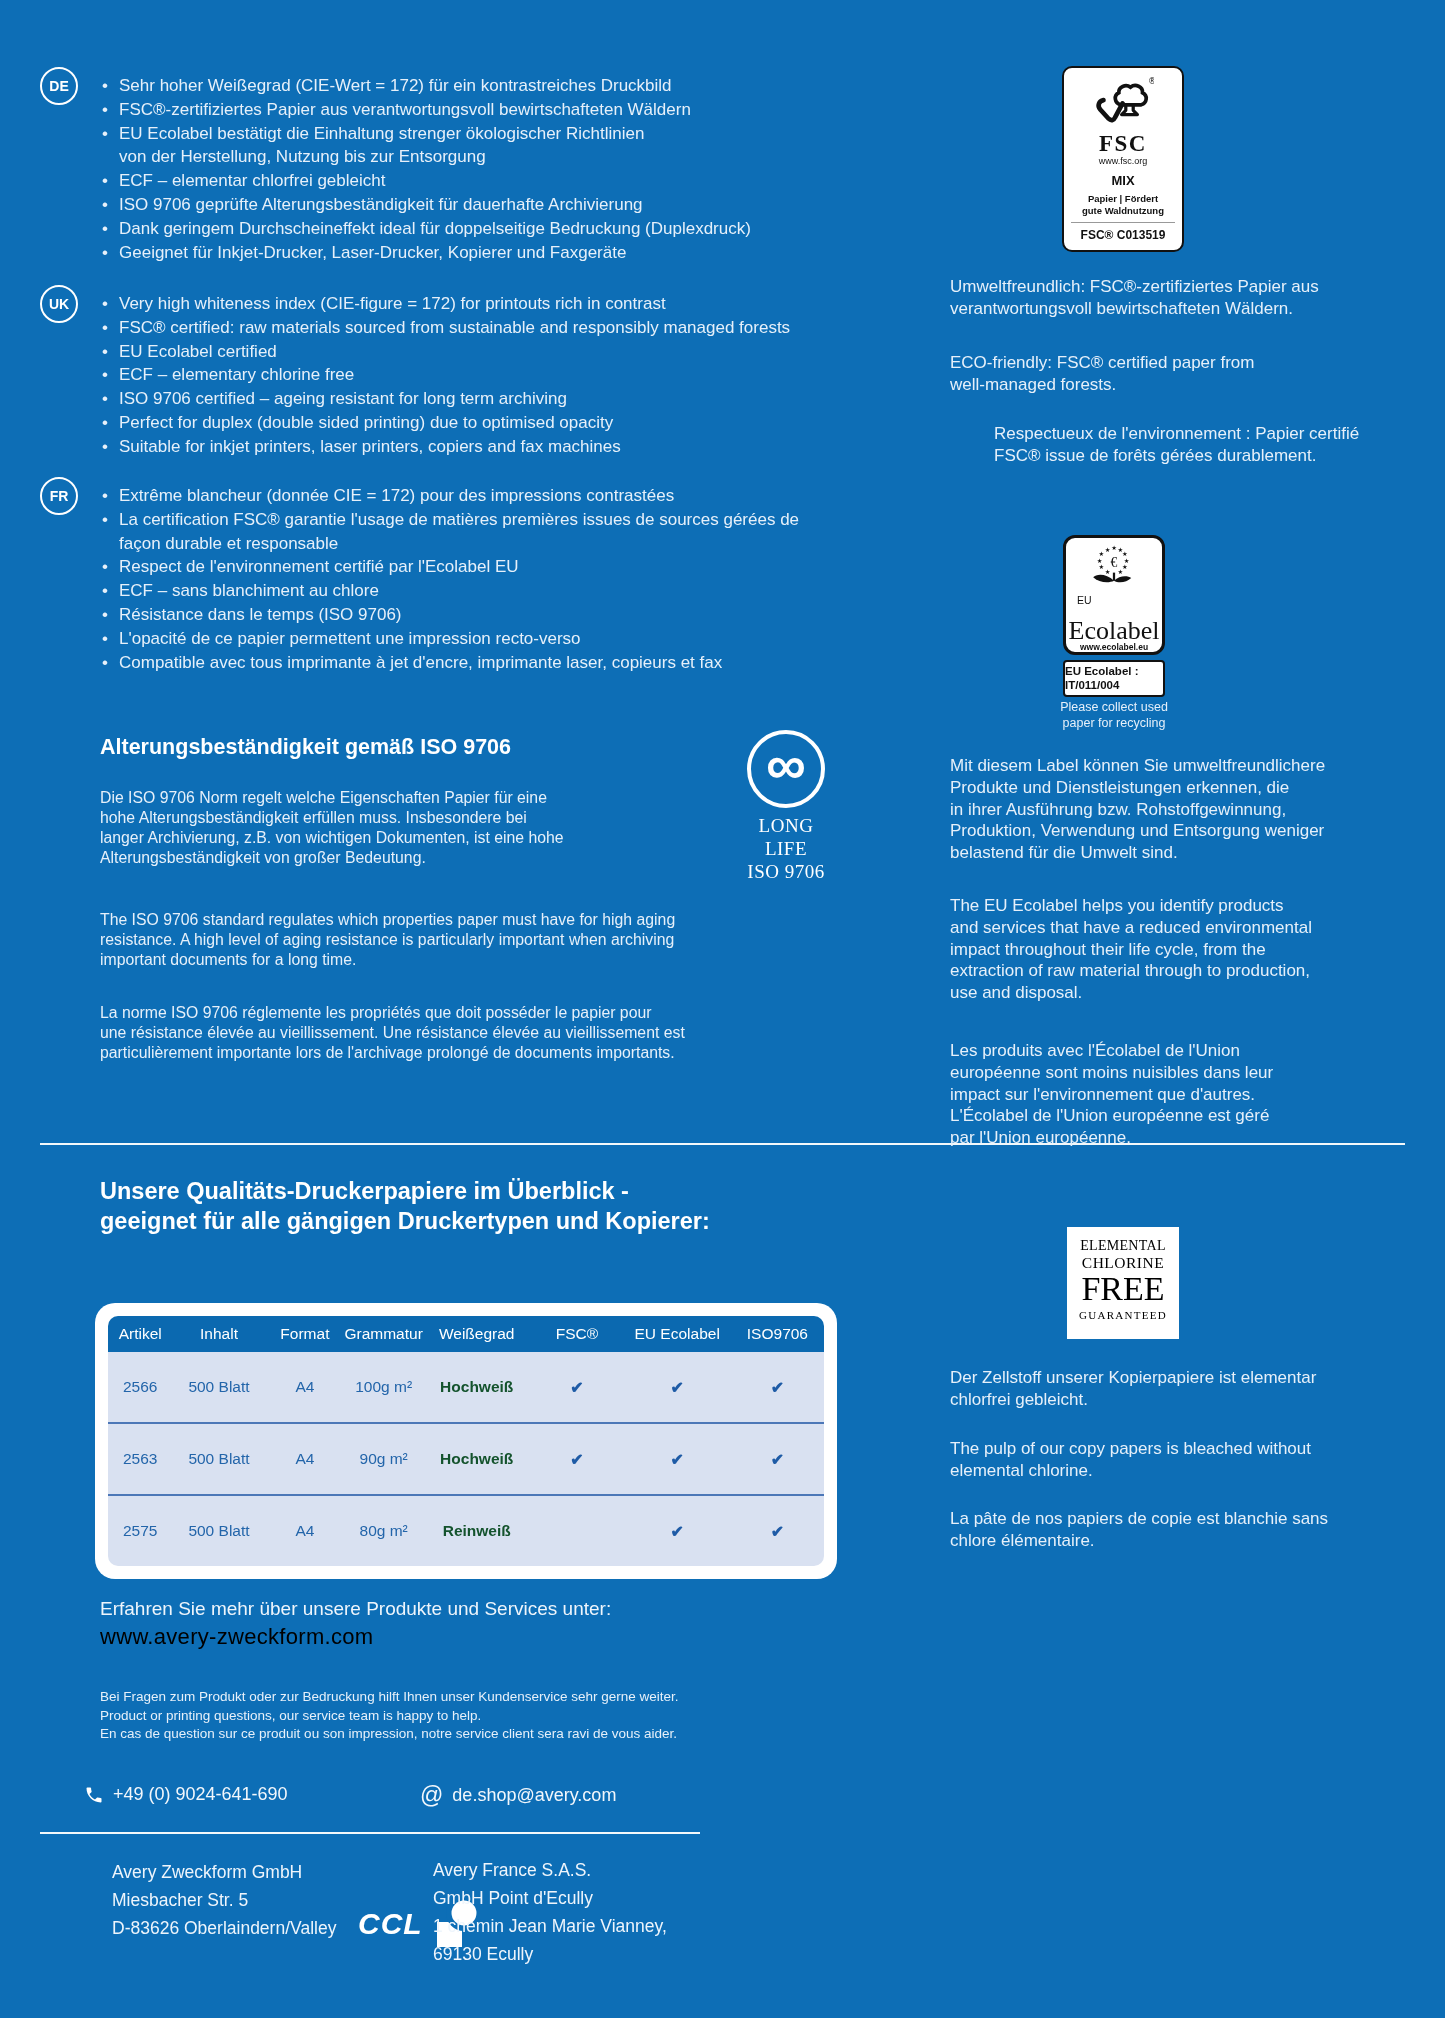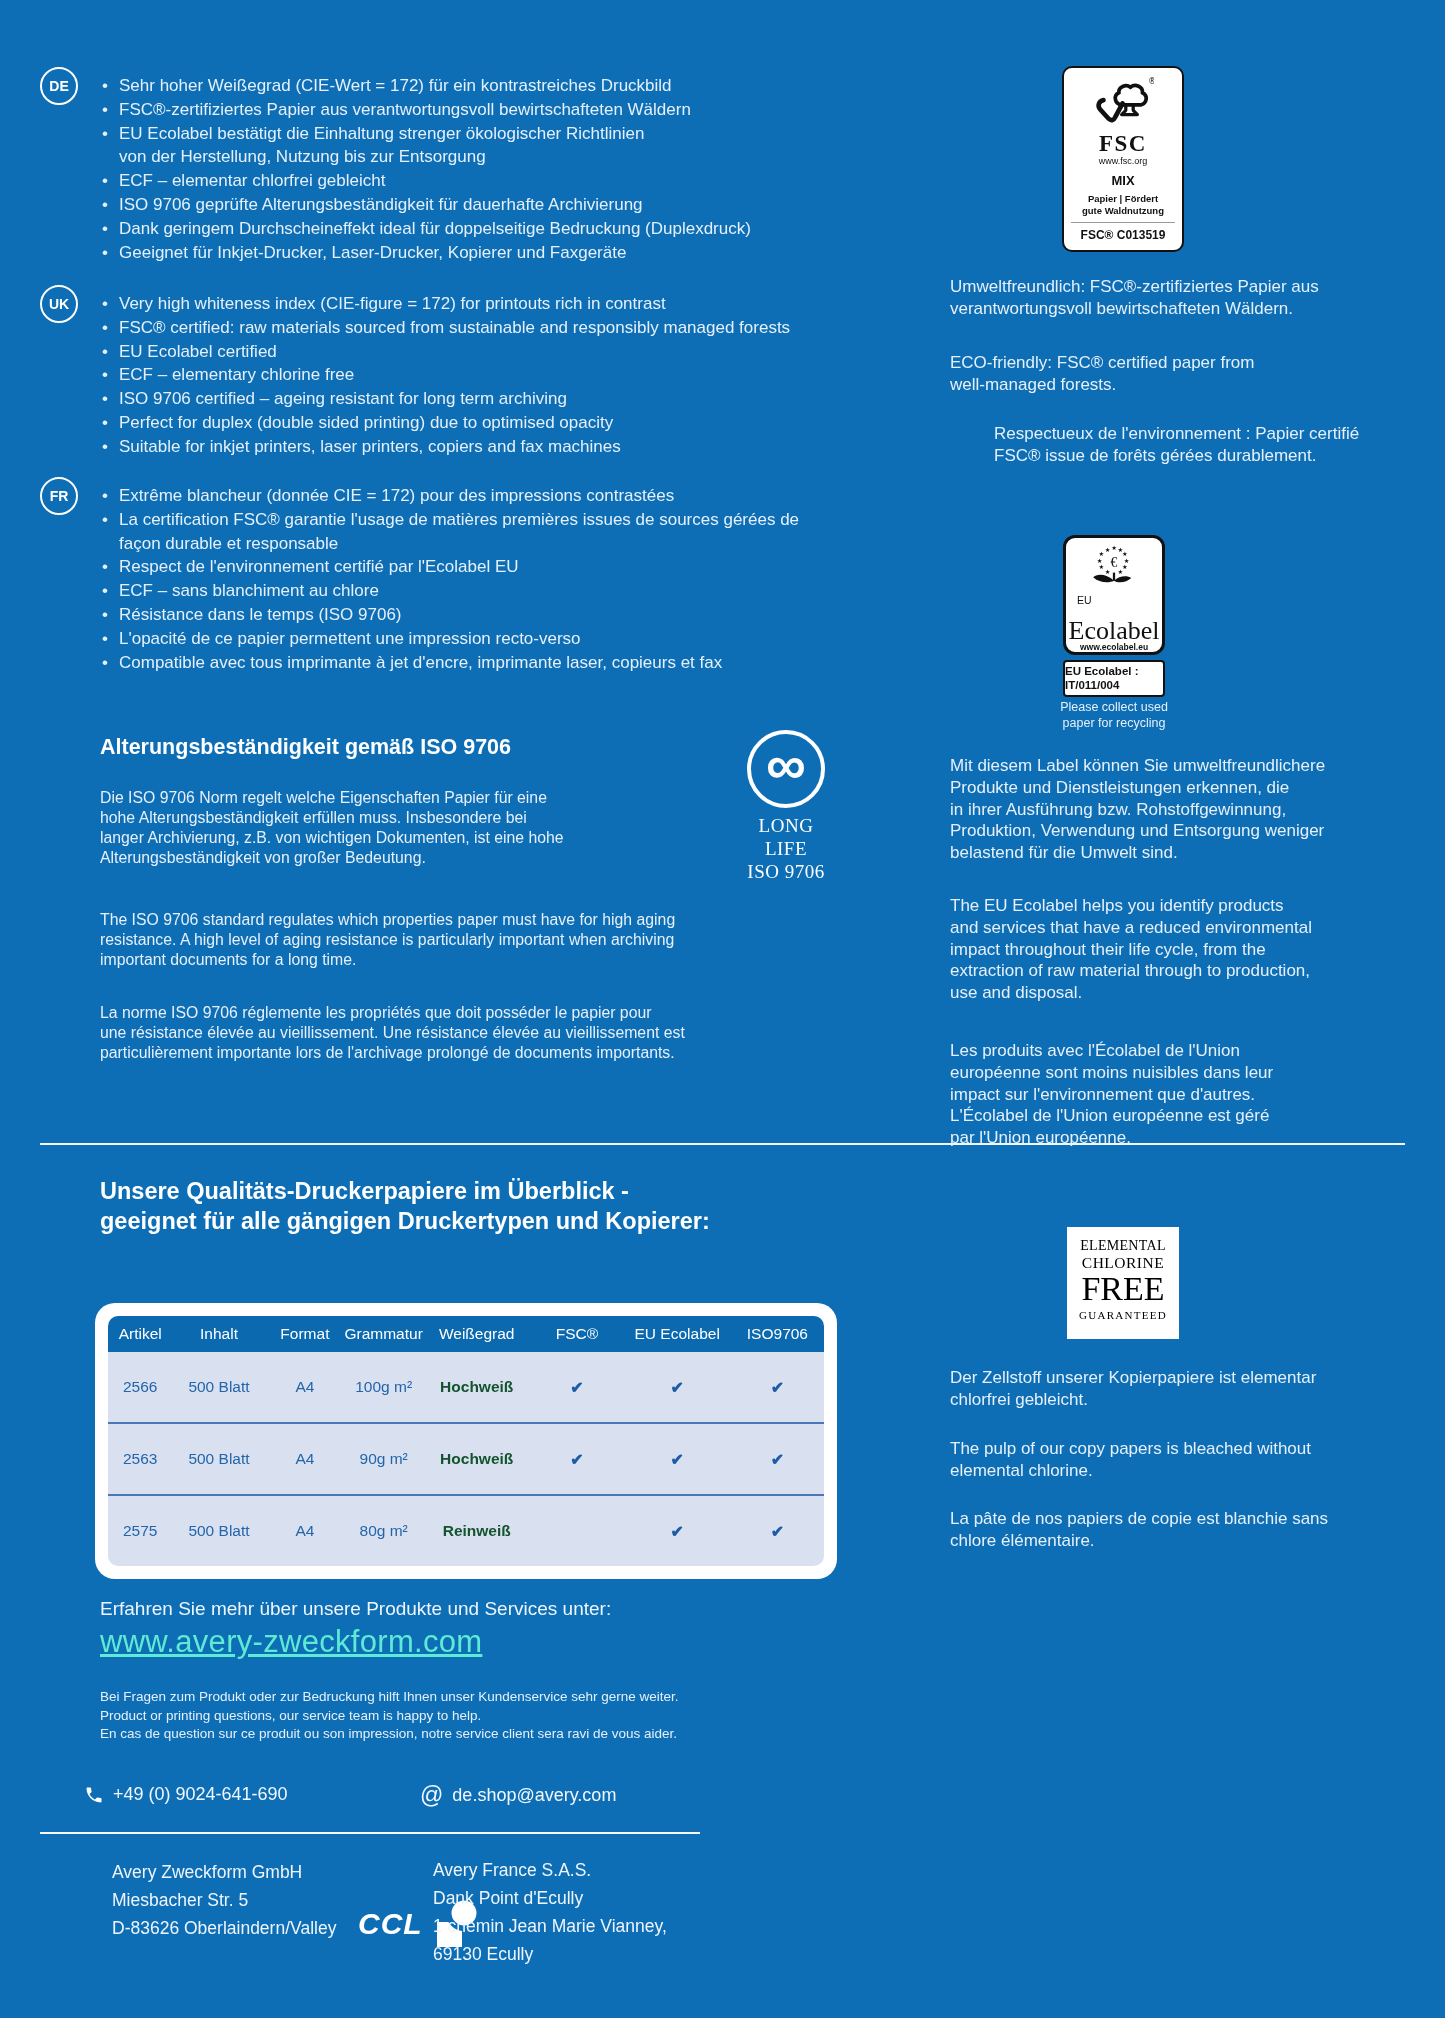--- a/index.html
+++ b/index.html
@@ -50,21 +50,21 @@
   .t-head{display:flex;align-items:center;background:#0b69b0;height:36px;color:#fff;}
   .t-row{display:flex;align-items:center;background:#d9e1f1;height:70px;color:#2365aa;}
   .t-row.sep{border-top:2px solid #4c77b7;}
   .t-cell{box-sizing:border-box;text-align:center;font-size:15.5px;}
   .c0{width:9%;}.c1{width:13%;}.c2{width:11%;}.c3{width:11%;}.c4{width:15%;}
   .c5{width:13%;}.c6{width:15%;}.c7{width:13%;}
   .t-row .c4{font-weight:bold;color:#14532d;}
   .t-row .chk{font-weight:bold;color:#1e5ba6;font-size:16px;}
 
   .learn-line{font-size:19px;color:#eef5fc;}
-  .site-url{font-size:31px;color:#5eead4;letter-spacing:.3px;text-decoration:underline;}
+  .site-url{font-size:22px;color:#000000;letter-spacing:.3px;}
   .fineprint{font-size:13.5px;line-height:18.5px;color:#e6f0fa;}
 
   .contact-item{display:flex;align-items:center;gap:9px;font-size:18px;color:#f2f7fc;}
   .at-glyph{font-size:23px;line-height:1;}
 
   .footer-col{font-size:17.5px;line-height:28px;color:#eef5fc;}
   .ccl{display:flex;align-items:center;gap:10px;}
   .ccl-text{font-size:30px;font-weight:bold;color:#fff;letter-spacing:1px;}
 
   
@@ -255,21 +255,21 @@
       <svg width="48" height="52" viewBox="0 0 48 52">
         <rect x="4" y="24" width="25" height="25" fill="#fff"></rect>
         <circle cx="31" cy="15" r="14" fill="none" stroke="#0d6eb6" stroke-width="8"></circle>
         <circle cx="31" cy="15" r="12.5" fill="#fff"></circle>
       </svg>
     </span>
   </div>
 
   <div class="abs footer-col" style="left:433px;top:1856px;">
     <div>Avery France S.A.S.</div>
-    <div>Dank Point d'Ecully</div>
+    <div>GmbH Point d'Ecully</div>
     <div>1 chemin Jean Marie Vianney,</div>
     <div>69130 Ecully</div>
   </div>
 
   <div class="abs fsc-box">
     <span style="display:inline-block;">
       <svg width="62" height="52" viewBox="0 0 66 56">
         <path d="M12 26 c-5 1 -7 6 -3.5 10 l9 10 c2.5 2.5 5.5 2 7 -1.5 l8 -15" fill="none" stroke="#111" stroke-width="5" stroke-linecap="round"></path>
         <path d="M30 31 c-6 -2 -7.5 -10 -1.5 -13 c-.5 -6.5 7.5 -9.5 12.5 -6 c5.5 -4 13.5 -.5 13 6 c6 3 5 11 -1.5 13 z" fill="none" stroke="#111" stroke-width="4"></path>
         <path d="M36 31 v6 l-4.5 4.5 h17 l-4.5 -4.5 v-6" fill="none" stroke="#111" stroke-width="3.5" stroke-linejoin="round"></path>

